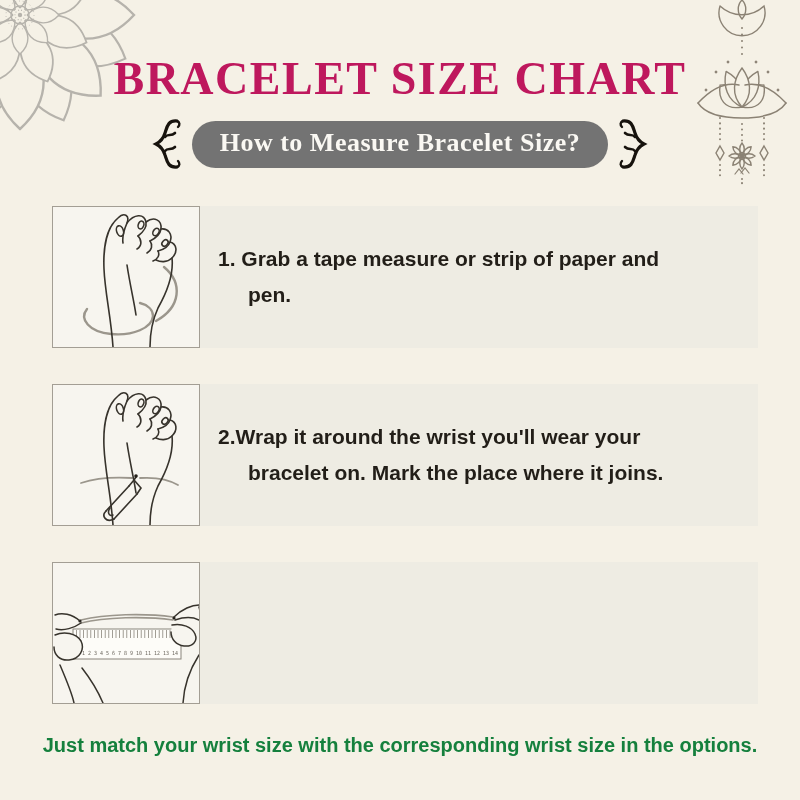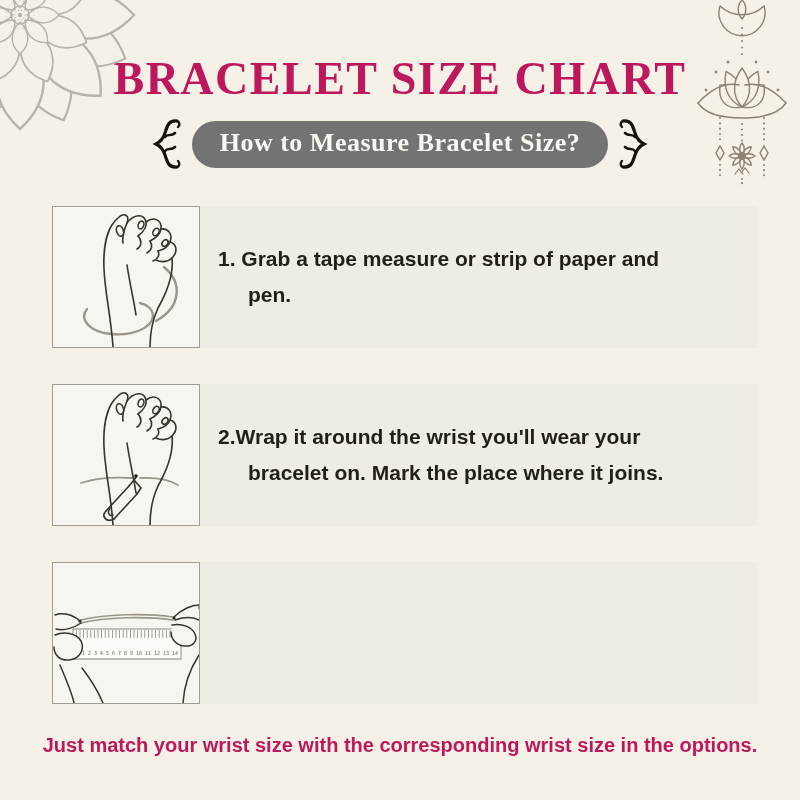--- a/index.html
+++ b/index.html
@@ -73,21 +73,21 @@
     white-space:pre-line;
     padding-left:30px;
     text-indent:-30px;
     color:#221e18;
   }
   .footer-note{
     margin-top:30px;
     text-align:center;
     font-size:20px;
     font-weight:700;
-    color:#be185d;
+    color:#15803d;
   }
   svg{display:block;}
 </style>
 </head>
 <body>
 
 <div class="page">
 
   <svg class="corner-mandala" width="250" height="250" viewBox="-125 -125 250 250" aria-hidden="true">
     <defs>

